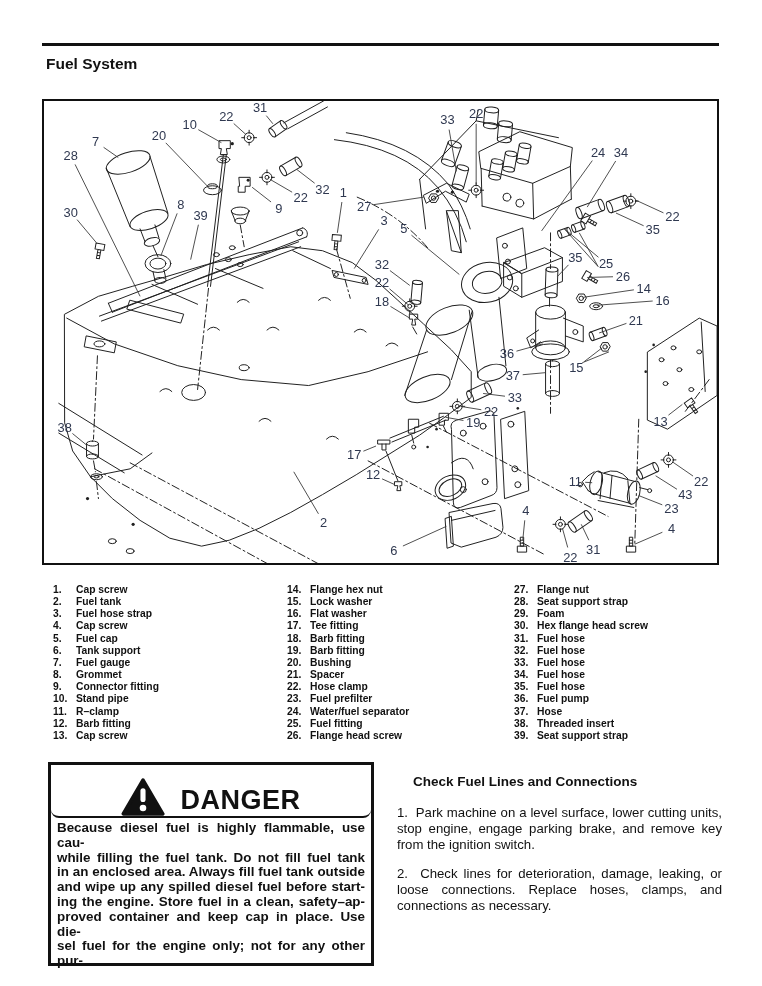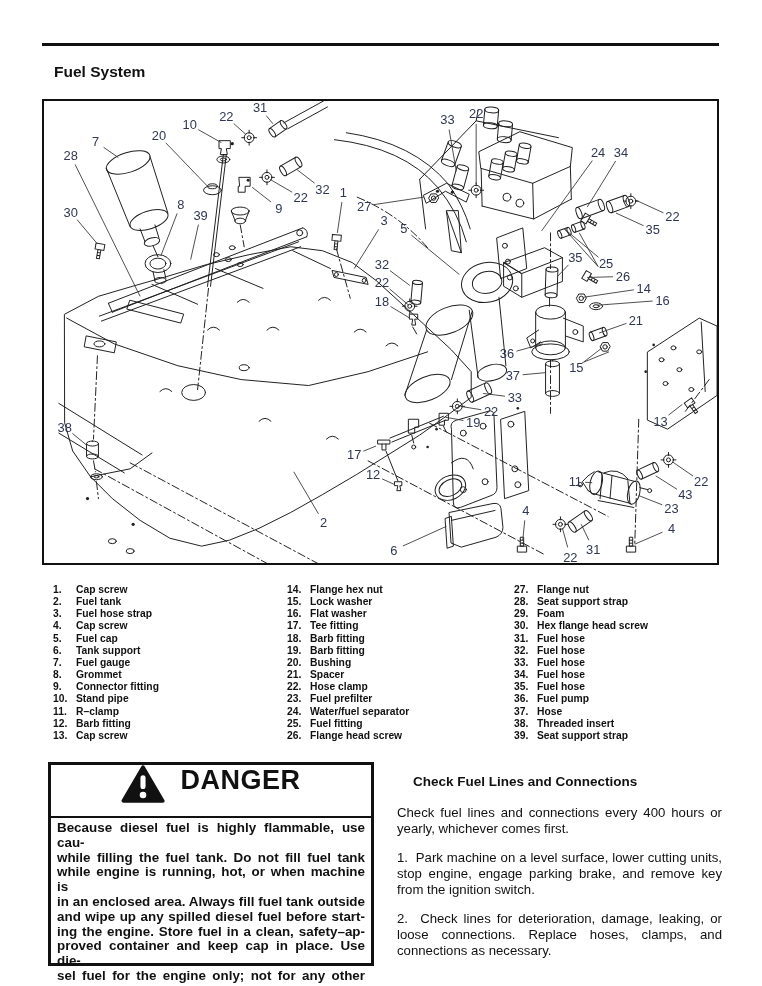--- a/index.html
+++ b/index.html
@@ -1,31 +1,31 @@
 <!DOCTYPE html>
 <html><head>
 <meta charset="utf-8">
 <style>
   html,body{margin:0;padding:0;background:#fff;}
   .page{position:relative;width:762px;height:986px;background:#fff;overflow:hidden;
         font-family:"Liberation Sans",sans-serif;color:#111;}
   .top-rule{position:absolute;left:42px;top:43px;width:677px;height:3px;background:#111;}
-  .page-title{position:absolute;left:42px;top:51px;margin:12px;font-size:15.5px;font-weight:bold;color:#111;}
+  .page-title{position:absolute;left:42px;top:51px;margin:4px;font-size:15.5px;font-weight:bold;color:#111;}
   .figure-frame{position:absolute;left:42px;top:99px;width:677px;height:466px;border:2px solid #111;box-sizing:border-box;}
   .figure-frame svg{display:block;}
   .figure-caption{position:absolute;left:42px;top:567px;width:677px;text-align:center;font-size:12.5px;color:#111;}
   .parts{position:absolute;top:584px;left:0;width:762px;font-size:10.3px;font-weight:bold;line-height:12.15px;}
   .pl-col{position:absolute;top:0;}
   #col0{left:53px;width:230px;}
   #col1{left:287px;width:224px;}
   #col2{left:514px;width:225px;}
   .pl-row{display:flex;}
   .pl-num{width:23px;flex:none;}
   .danger-box{position:absolute;left:48px;top:762px;width:320px;height:198px;border:3px solid #111;}
-  .danger-head{height:51px;border-bottom:2px solid #111;display:flex;align-items:flex-start;justify-content:center;gap:15px;}
+  .danger-head{height:51px;border-bottom:2px solid #111;display:flex;align-items:flex-end;justify-content:center;gap:15px;border-radius:8px;}
   .danger-word{font-size:27px;font-weight:900;letter-spacing:.5px;color:#111;}
   .danger-body{padding:3px 6px 0 6px;font-size:13.4px;font-weight:bold;line-height:14.8px;color:#111;}
   .danger-line{text-align:justify;text-align-last:justify;white-space:normal;}
   .right-col{position:absolute;left:397px;top:758px;width:325px;}
   .right-col h2{margin:16px;font-size:13.5px;font-weight:bold;color:#111;}
   .right-col p{margin:13px 0 0 0;font-size:13.2px;line-height:16px;text-align:justify;color:#111;}
   .dd{stroke-dasharray:8 3 2 3;}
 </style>
 </head>
 <body>
@@ -771,30 +771,28 @@
       <svg width="44" height="38" viewBox="0 0 60 52">
         <path d="M30,3 L57,49 L3,49 Z" fill="#111" stroke="#111" stroke-width="5" stroke-linejoin="round"></path>
         <rect x="26.5" y="14" width="7" height="19" rx="3.5" fill="#fff"></rect>
         <circle cx="30" cy="41" r="4.5" fill="#fff"></circle>
       </svg>
       <span class="danger-word">DANGER</span>
     </div>
     <div class="danger-body" id="danger-body">
         <div class="danger-line">Because diesel fuel is highly flammable, use cau-</div>
         <div class="danger-line">while filling the fuel tank. Do not fill fuel tank</div>
-        <div class="danger-line">while engine is running, hot, or when machine is</div>
         <div class="danger-line">in an enclosed area. Always fill fuel tank outside</div>
         <div class="danger-line">and wipe up any spilled diesel fuel before start-</div>
         <div class="danger-line">ing the engine. Store fuel in a clean, safety–ap-</div>
         <div class="danger-line">proved container and keep cap in place. Use die-</div>
         <div class="danger-line">sel fuel for the engine only; not for any other pur-</div>
       </div>
   </div>
 
   <div class="right-col">
     <h2>Check Fuel Lines and Connections</h2>
     <div id="paras">
-        <p>Check fuel lines and connections every 400 hours or yearly, whichever comes first.</p>
         <p>1.&nbsp; Park machine on a level surface, lower cutting units, stop engine, engage parking brake, and remove key from the ignition switch.</p>
         <p>2.&nbsp; Check lines for deterioration, damage, leaking, or loose connections. Replace hoses, clamps, and connections as necessary.</p>
       </div>
   </div>
 </div>
 
 </body></html>

